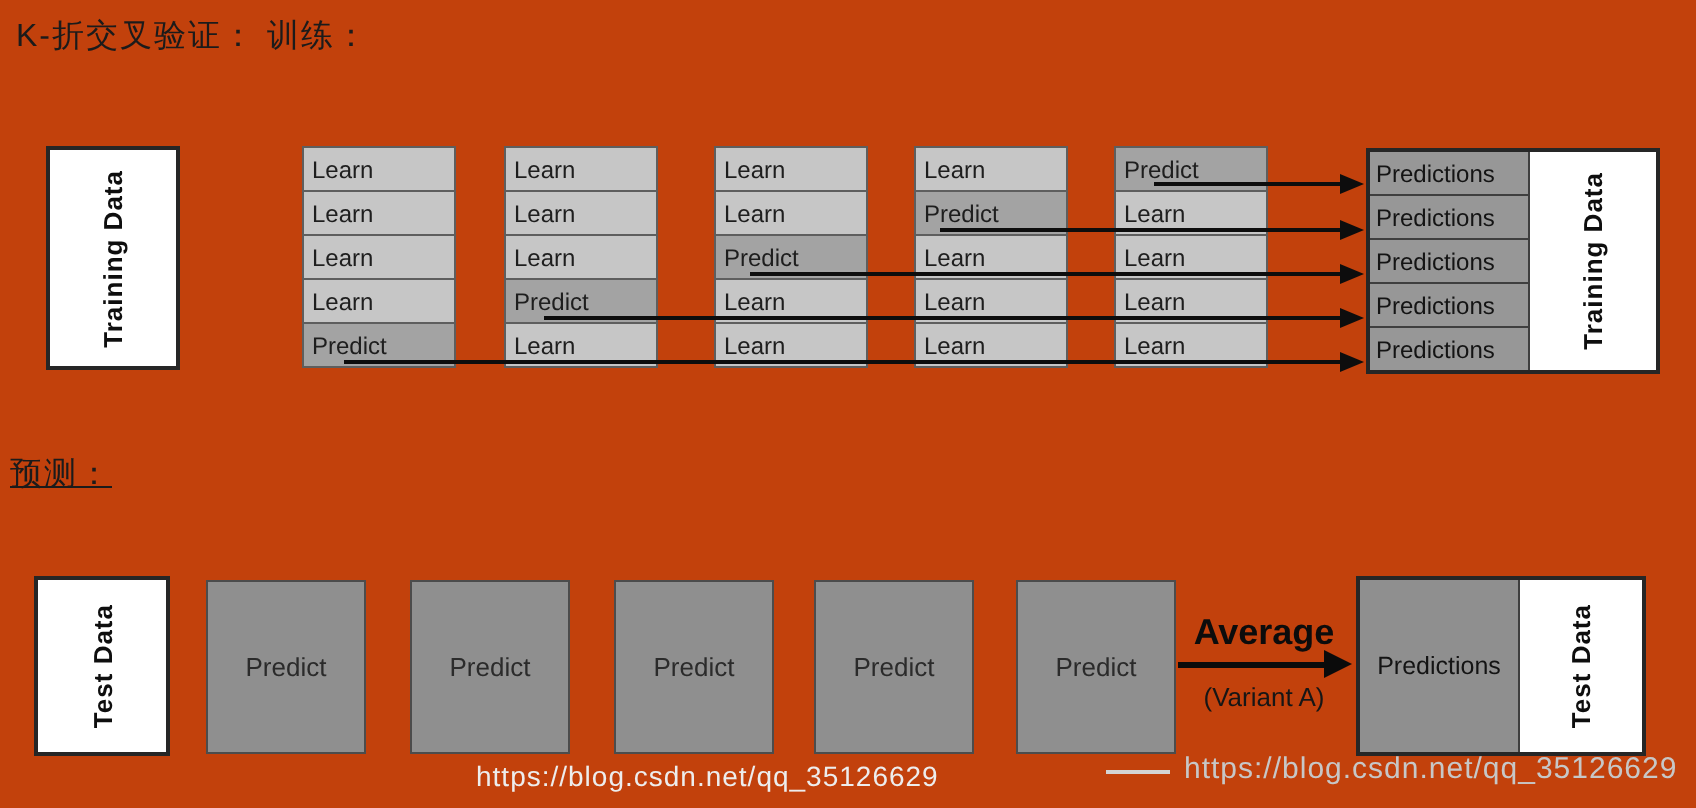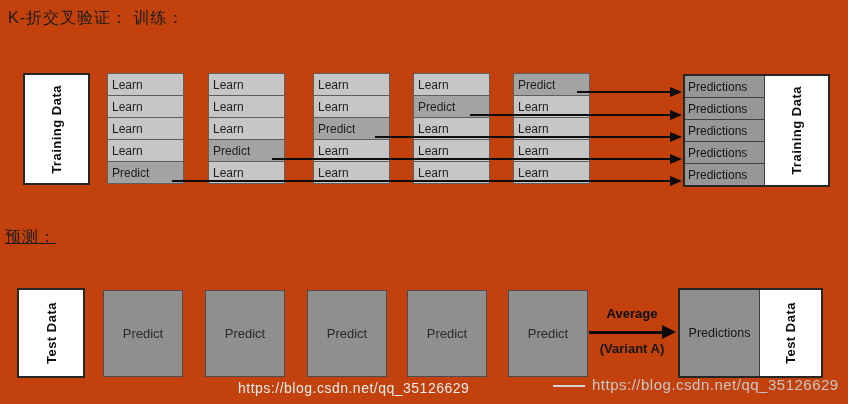--- a/index.html
+++ b/index.html
@@ -35,20 +35,21 @@
     letter-spacing: 0.5px;
     white-space: nowrap;
   }
   .fold {
     position: absolute;
     top: 73px;
     width: 77px;
     height: 111px;
     display: flex;
     flex-direction: column;
+    margin-left: 44px;
   }
   .cell {
     flex: 1;
     border: 1px solid #5e5e5e;
     margin-top: -1px;
     font-size: 12px;
     color: #1e1e1e;
     padding-left: 4px;
     display: flex;
     align-items: center;
@@ -111,21 +112,21 @@
     justify-content: center;
     font-size: 13px;
     color: #2b2b2b;
   }
   .avg-label {
     position: absolute;
     left: 588px; top: 306px;
     width: 88px;
     text-align: center;
     font-weight: 700;
-    font-size: 13px;
+    font-size: 18px;
     color: #0c0c0c;
   }
   .avg-line {
     position: absolute;
     left: 589px; top: 331px;
     width: 74px; height: 3px;
     background: #0b0b0b;
   }
   .avg-head {
     position: absolute;
@@ -134,21 +135,21 @@
     border-left: 14px solid #0b0b0b;
     border-top: 7px solid transparent;
     border-bottom: 7px solid transparent;
   }
   .variant-label {
     position: absolute;
     left: 580px; top: 341px;
     width: 104px;
     text-align: center;
     font-size: 13px;
-    font-weight: 700;
+    font-weight: 400;
     color: #161616;
   }
   .predbox-bottom {
     position: absolute;
     left: 678px; top: 288px;
     width: 145px; height: 90px;
     border: 2px solid #262626;
     display: flex;
     background: #ffffff;
   }

